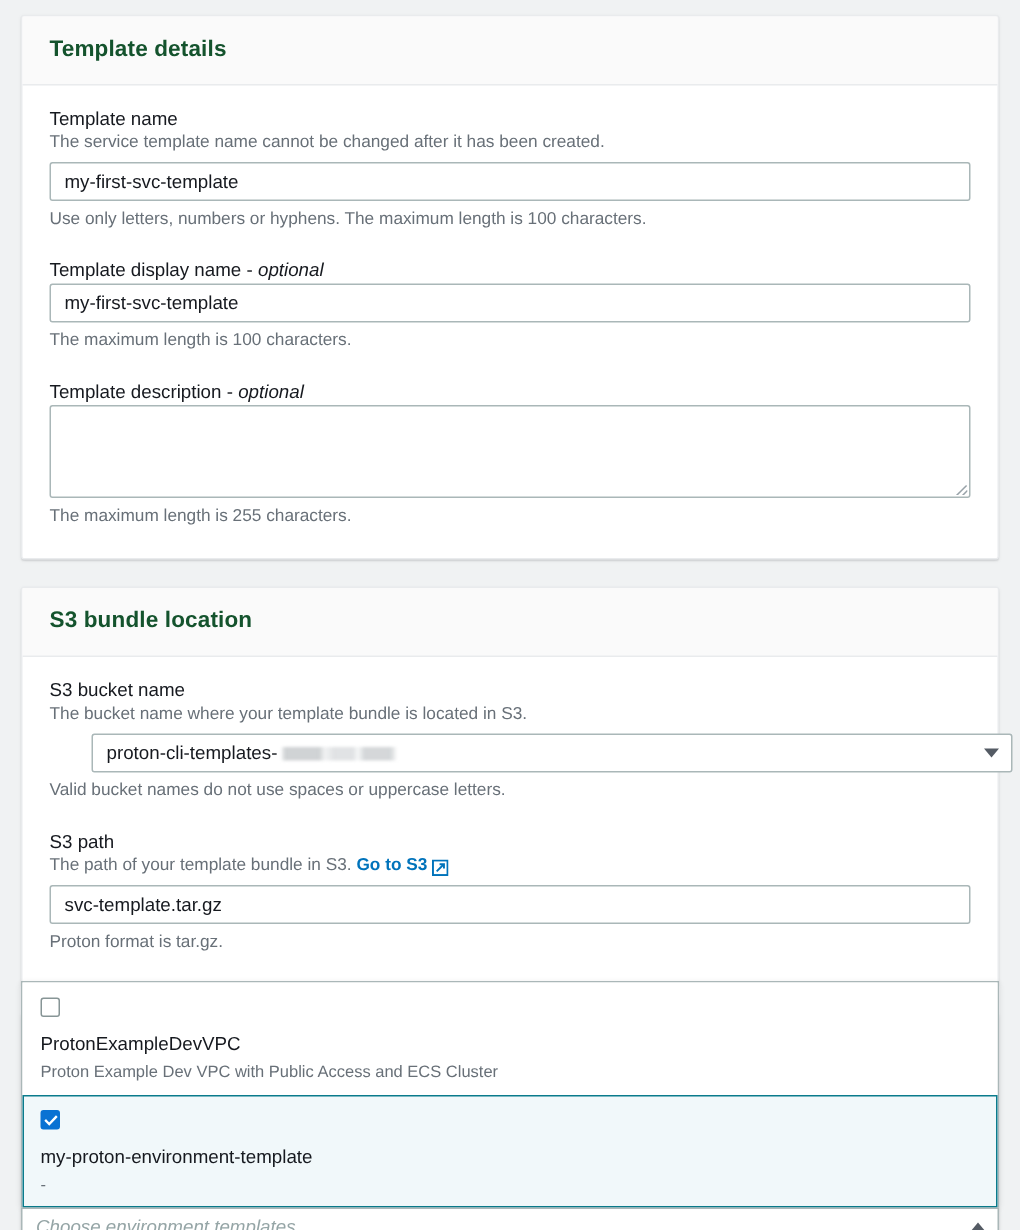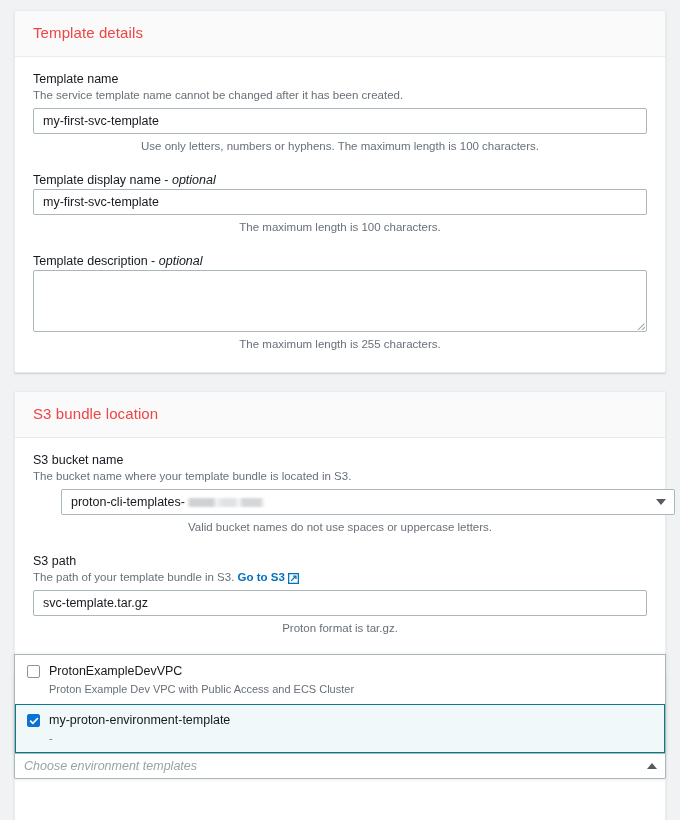--- a/index.html
+++ b/index.html
@@ -19,36 +19,36 @@
     border-radius: 2px;
     box-shadow: 0 1px 1px rgba(0,7,22,0.10), 0 1px 3px rgba(0,7,22,0.06);
     margin-bottom: 18px;
   }
   .card-header {
     background: #fafafa;
     border-bottom: 1px solid #e9ebed;
     padding: 13px 18px 14px 18px;
   }
   .card-title {
-    font-size: 15px; font-weight: normal; color: #ef4444;
+    font-size: 15px; font-weight: bold; color: #14532d;
     letter-spacing: 0.1px; line-height: 18px;
   }
   .card-body { padding: 14px 18px 16px 18px; }
 
   .field { margin-bottom: 4px; }
   .field + .field { margin-top: 18px; }
   .label {
     font-size: 12.5px; color: #16191f; font-weight: normal;
     line-height: 16px; margin-bottom: 1px;
   }
   .label .opt { font-style: italic; color: #16191f; }
   .desc {
     font-size: 11.5px; color: #687078; line-height: 15px; margin-bottom: 5px;
   }
-  .hint { font-size: 11.5px; color: #687078; line-height: 15px; margin-top: 5px; text-align: center; }
+  .hint { font-size: 11.5px; color: #687078; line-height: 15px; margin-top: 5px; }
 
   .input {
     width: 100%; height: 26px;
     border: 1px solid #aab7b8; border-radius: 2px;
     background: #ffffff;
     font-family: "Liberation Sans", sans-serif;
     font-size: 12.5px; color: #16191f;
     padding: 0 9px; line-height: 24px;
     display: flex; align-items: center;
   }
@@ -109,21 +109,21 @@
     position: absolute; left: 14px; top: 654px; width: 652px; z-index: 30;
   }
   .dropdown-list {
     background: #ffffff;
     border: 1px solid #aab7b8;
     border-bottom: none;
     box-shadow: 0 1px 4px rgba(0,7,22,0.12);
   }
   .opt-row {
     display: flex; align-items: flex-start; gap: 9px;
-    padding: 6px 10px 7px 12px; background: #ffffff;
+    padding: 6px 10px 7px 12px; background: #ffffff; flex-direction: column;
   }
   .opt-row.selected {
     background: #f1f8fa;
     border: 1px solid #0a7b8c;
     padding: 5px 9px 6px 11px;
   }
   .cbx {
     width: 13px; height: 13px; border: 1px solid #879596;
     border-radius: 2px; background: #fff; flex: 0 0 auto; margin-top: 4px;
   }

